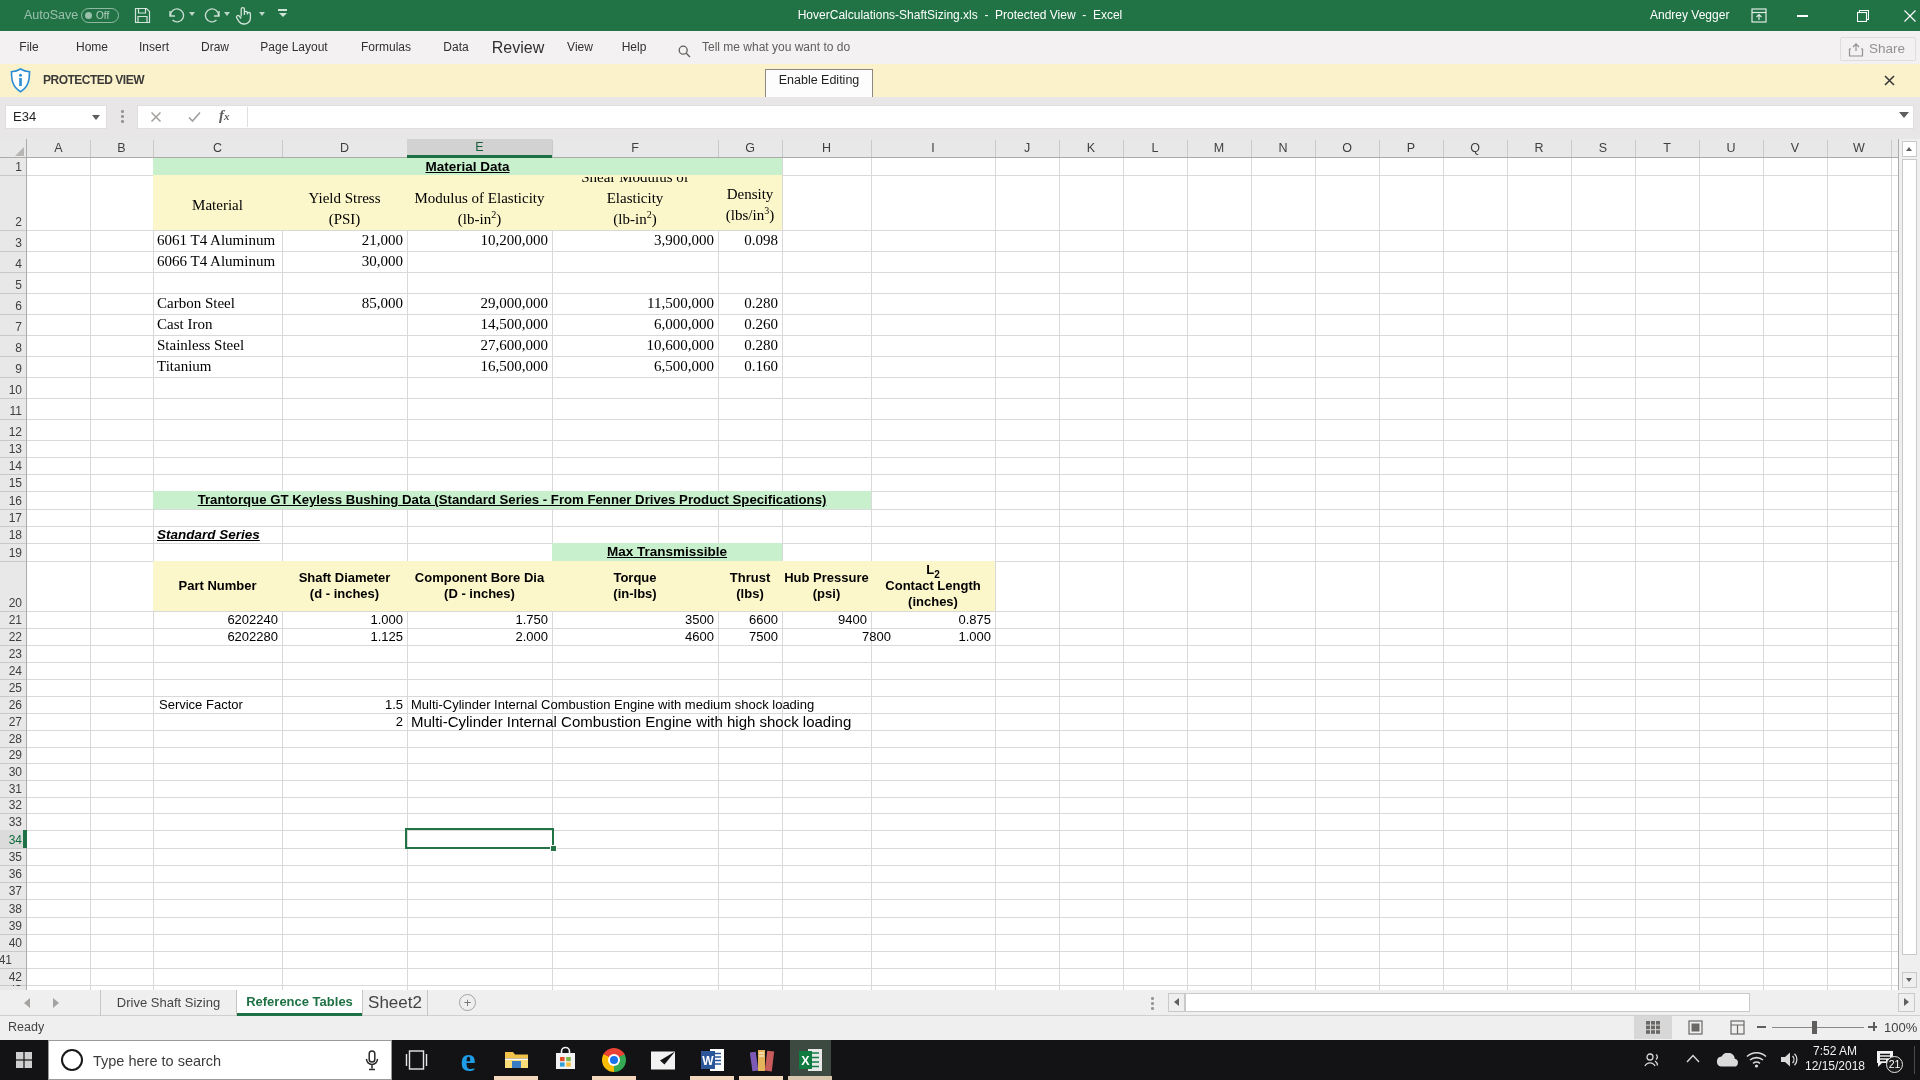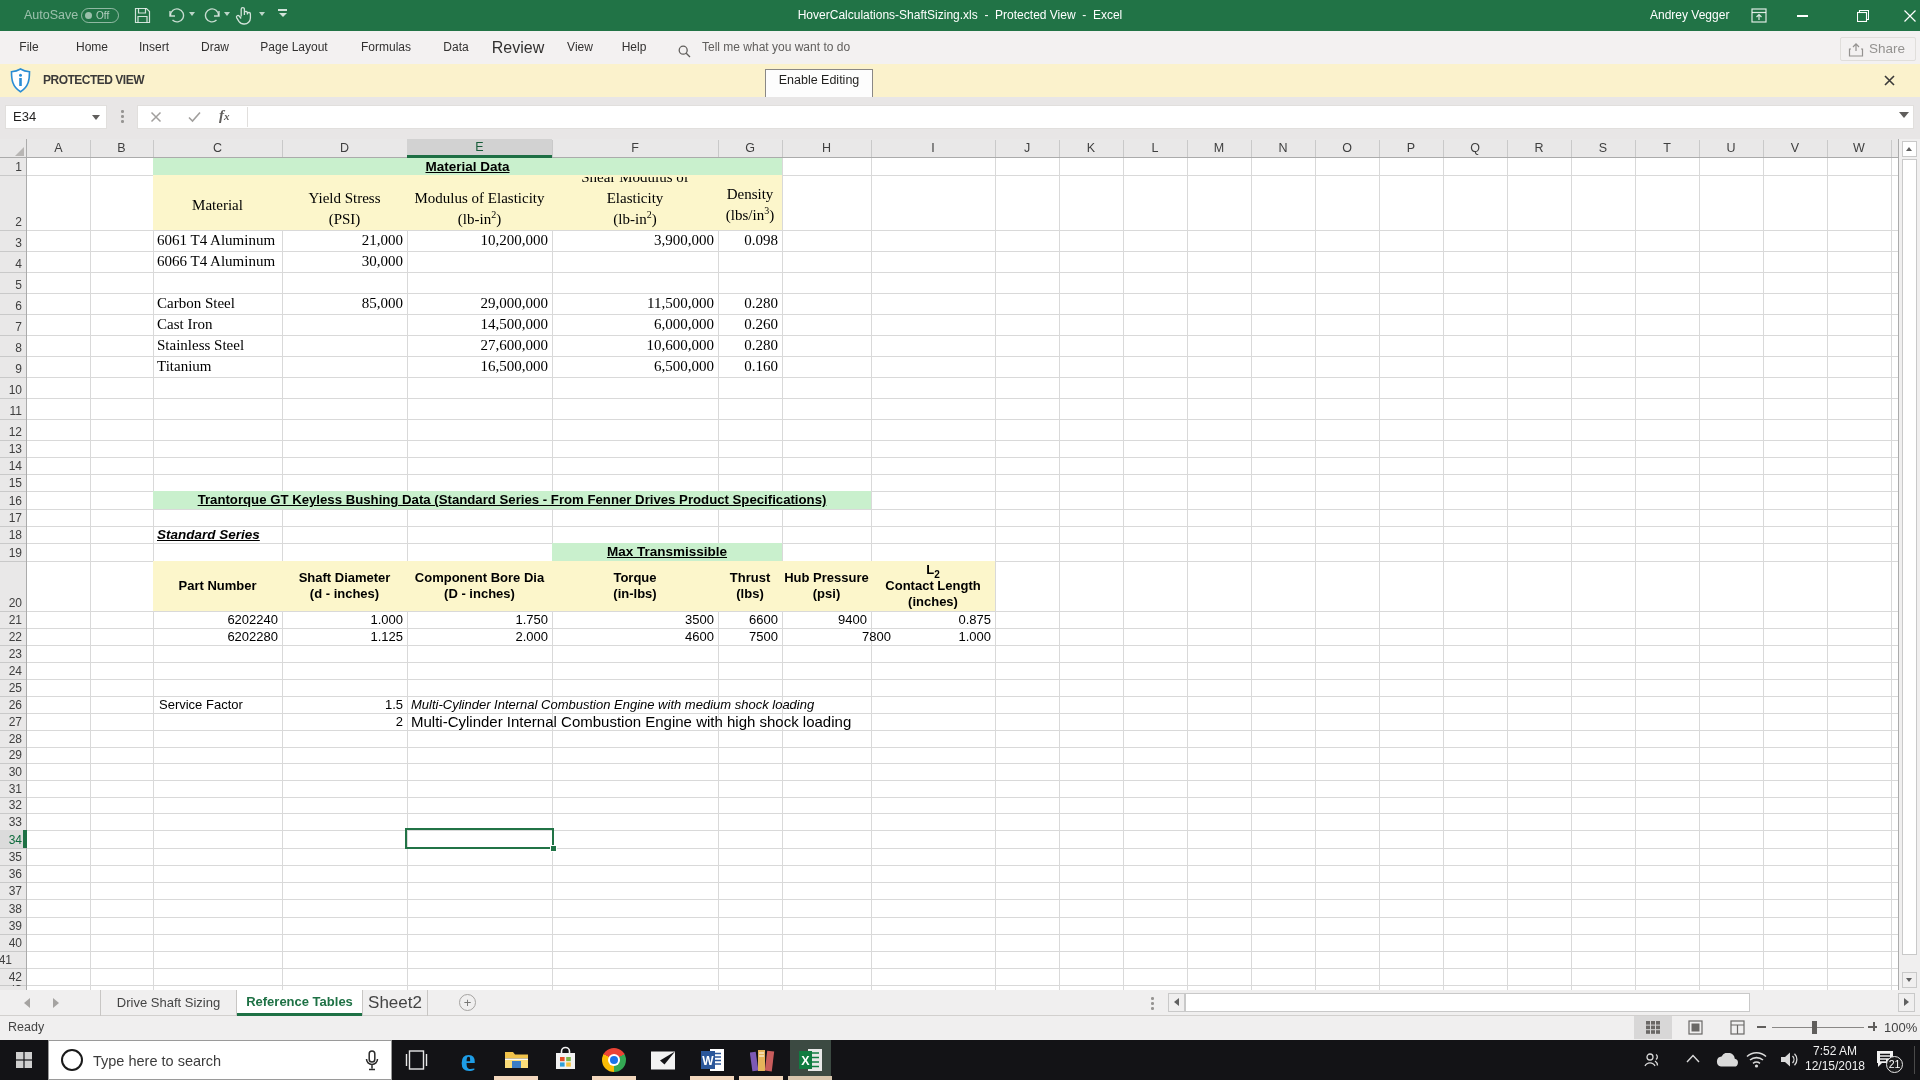--- a/index.html
+++ b/index.html
@@ -397,21 +397,21 @@
 <div class="a " style="left:871px;top:611px;width:124px;height:17px;line-height:17px;font-size:13px;text-align:right;padding-right:4px;">0.875</div>
 <div class="a " style="left:153px;top:628px;width:129px;height:17px;line-height:17px;font-size:13px;text-align:right;padding-right:4px;">6202280</div>
 <div class="a " style="left:282px;top:628px;width:125px;height:17px;line-height:17px;font-size:13px;text-align:right;padding-right:4px;">1.125</div>
 <div class="a " style="left:407px;top:628px;width:145px;height:17px;line-height:17px;font-size:13px;text-align:right;padding-right:4px;">2.000</div>
 <div class="a " style="left:552px;top:628px;width:166px;height:17px;line-height:17px;font-size:13px;text-align:right;padding-right:4px;">4600</div>
 <div class="a " style="left:718px;top:628px;width:64px;height:17px;line-height:17px;font-size:13px;text-align:right;padding-right:4px;">7500</div>
 <div class="a " style="left:782px;top:628px;width:89px;height:17px;line-height:17px;font-size:13px;text-align:right;padding-right:4px;margin-left:24px;">7800</div>
 <div class="a " style="left:871px;top:628px;width:124px;height:17px;line-height:17px;font-size:13px;text-align:right;padding-right:4px;">1.000</div>
 <div class="a " style="left:153px;top:696px;width:129px;height:17px;line-height:17px;font-size:13px;padding-left:6px;">Service Factor</div>
 <div class="a " style="left:282px;top:696px;width:125px;height:17px;line-height:17px;font-size:13px;text-align:right;padding-right:4px;">1.5</div>
-<div class="a" style="left:411px;top:696px;height:17px;line-height:17px;font-size:13px;white-space:nowrap;font-style:italic;">Multi-Cylinder Internal Combustion Engine with medium shock loading</div>
+<div class="a" style="left:411px;top:696px;height:17px;line-height:17px;font-size:13px;white-space:nowrap;">Multi-Cylinder Internal Combustion Engine with medium shock loading</div>
 <div class="a " style="left:282px;top:713px;width:125px;height:17px;line-height:17px;font-size:13px;text-align:right;padding-right:4px;">2</div>
 <div class="a" style="left:411px;top:713px;height:17px;line-height:17px;font-size:15px;white-space:nowrap;">Multi-Cylinder Internal Combustion Engine with high shock loading</div>
 <div class="a" style="left:405px;top:828px;width:149px;height:21px;border:2px solid #217346"></div>
 <div class="a" style="left:550px;top:845px;width:7px;height:7px;background:#217346;border:1px solid #fff"></div>
 <div class="a" style="left:1899px;top:139px;width:21px;height:851px;background:#f0efef"></div>
 <div class="a" style="left:1902px;top:141px;width:15px;height:16px;background:#fff;border:1px solid #c9c9c9"></div>
 <div class="a" style="left:1906px;top:147px;width:0;height:0;border-left:3.5px solid transparent;border-right:3.5px solid transparent;border-bottom:4.5px solid #606060"></div>
 <div class="a" style="left:1902px;top:159px;width:15px;height:796px;background:#fff;border:1px solid #c9c9c9"></div>
 <div class="a" style="left:1902px;top:972px;width:15px;height:16px;background:#f0efef;border:1px solid #c9c9c9"></div>
 <div class="a" style="left:1906px;top:978px;width:0;height:0;border-left:3.5px solid transparent;border-right:3.5px solid transparent;border-top:4.5px solid #606060"></div>

